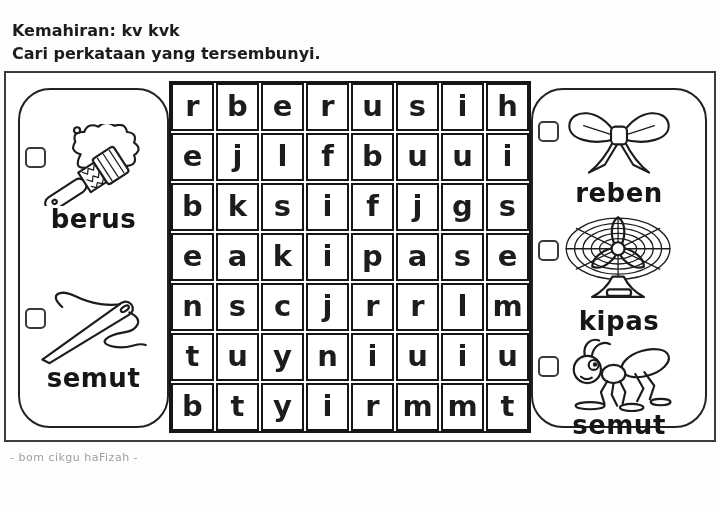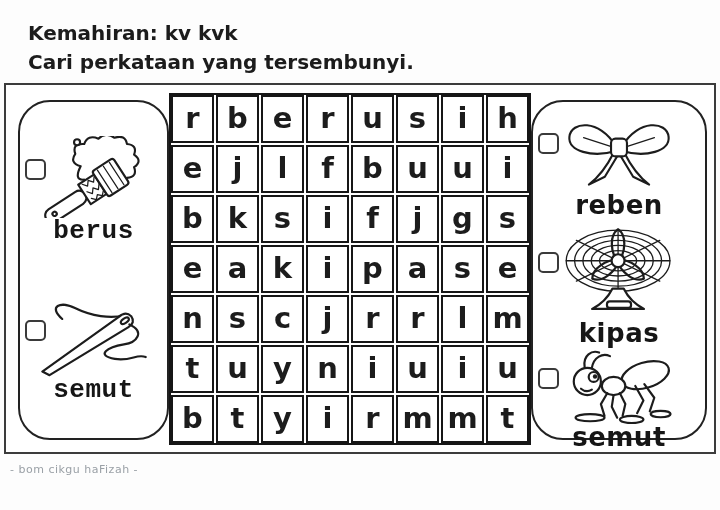--- a/index.html
+++ b/index.html
@@ -19,23 +19,22 @@
   .field { display: flex; align-items: flex-end; gap: 6px; }
   .blank {
     display: inline-block;
     border-bottom: 3px dashed #2b2b2b;
     height: 0.85em;
   }
   .blank.nama { width: 185px; }
   .blank.tarikh { width: 102px; }
   .subhead {
     padding: 0 12px;
-    font-size: 20px; font-weight: 600;
+    font-size: 16px; font-weight: 600;
     line-height: 1.45;
-    margin-left: 16px;
   }
   .subhead.first { margin-top: 9px; }
   
   .main-box {
     margin: 6px 4px 0 4px;
     height: 371px;
     border: 2px solid #3c3c3c;
     background: #fff;
     display: flex;
     align-items: stretch;
@@ -45,21 +44,21 @@
     border: 2.5px solid #222;
     border-radius: 32px;
     margin: 15px 0 12px 0;
     width: 151px;
     flex: 0 0 auto;
     display: flex; flex-direction: column;
     justify-content: space-between;
     padding: 8px 4px 6px 4px;
     background: #fff;
   }
-  .panel.left  { margin-left: 12px; font-family: Liberation Mono, monospace; }
+  .panel.left  { margin-left: 12px; }
   .panel.right { margin-right: 12px; width: 176px; }
   .word-item {
     position: relative;
     flex: 1 1 0;
     display: flex; flex-direction: column;
     align-items: center; justify-content: center;
   }
   .checkbox {
     position: absolute; left: 1px; top: calc(50% - 32px);
     width: 21px; height: 21px;

